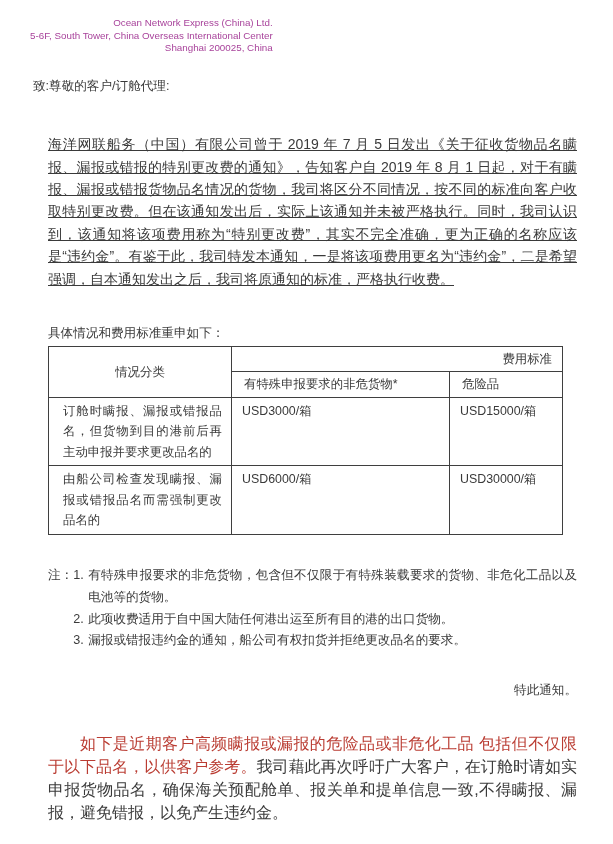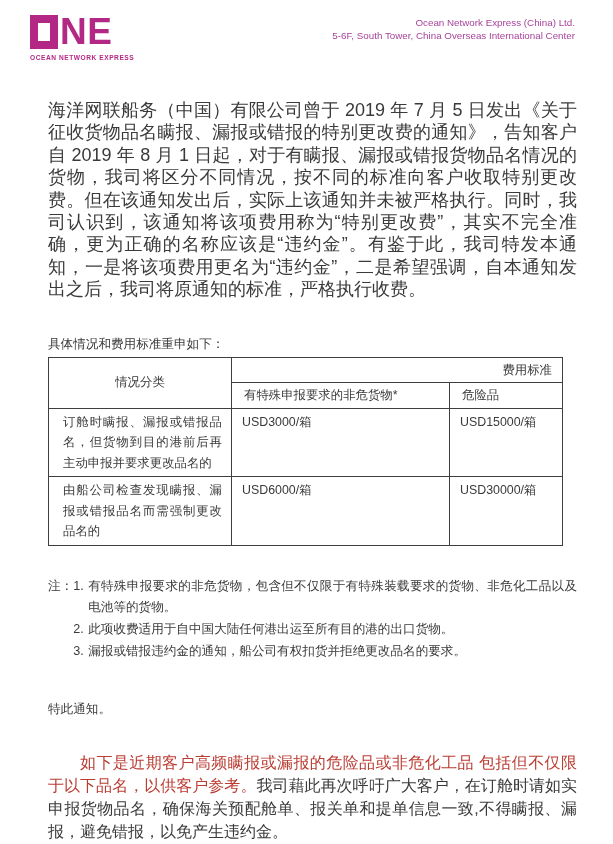--- a/index.html
+++ b/index.html
@@ -65,23 +65,24 @@
     text-decoration-thickness: 1.5px;
   }
 
   
   .salutation {
     margin: 23px 38px 0 33px;
     font-size: 12.6px;
   }
   .body-para {
     margin: 38px 36px 0 48px;
-    font-size: 18px;
+    font-size: 14px;
     line-height: 22.4px;
     text-align: justify;
+    text-decoration: underline;
   }
   .table-intro {
     margin: 35px 36px 0 48px;
     font-size: 12.6px;
   }
 
   
   .fee-table {
     margin: 4px 0 0 48px;
     border-collapse: collapse;
@@ -111,52 +112,48 @@
     line-height: 21.8px;
   }
   .notes-label { flex: 0 0 auto; }
   .notes-items { flex: 1; }
   .note-row { display: flex; }
   .note-num { flex: 0 0 15px; }
   .note-text { flex: 1; text-align: justify; }
 
   
   .closing {
-    margin: 38px 36px 0 48px;
-    font-size: 12.6px;
+    margin: 30px 36px 0 48px;
+    font-size: 12.6px;
+    text-align: right;
   }
   .final-para {
     margin: 33px 36px 0 48px;
     font-size: 16px;
     line-height: 23px;
     text-align: justify;
     text-indent: 2em;
   }
   .final-para .red { color: #ba3c32; }
 </style>
 </head>
 <body>
 
 <div class="page">
 
   <header class="header">
-    <div class="logo">
-      <div class="logo-letters">
-        <span class="logo-o"></span>
-        <span class="logo-ne">NE</span>
-      </div>
-      <div class="logo-tagline">OCEAN NETWORK EXPRESS</div>
-    </div>
     <div class="address">
       <div>Ocean Network Express (China) Ltd.</div>
       <div>5-6F, South Tower, China Overseas International Center</div>
+      <div>Shanghai 200025, China</div>
     </div>
   </header>
 
 
+  <p class="salutation">致:尊敬的客户/订舱代理:</p>
 
   <p class="body-para">海洋网联船务（中国）有限公司曾于 2019 年 7 月 5 日发出《关于征收货物品名瞒报、漏报或错报的特别更改费的通知》，告知客户自 2019 年 8 月 1 日起，对于有瞒报、漏报或错报货物品名情况的货物，我司将区分不同情况，按不同的标准向客户收取特别更改费。但在该通知发出后，实际上该通知并未被严格执行。同时，我司认识到，该通知将该项费用称为“特别更改费”，其实不完全准确，更为正确的名称应该是“违约金”。有鉴于此，我司特发本通知，一是将该项费用更名为“违约金”，二是希望强调，自本通知发出之后，我司将原通知的标准，严格执行收费。</p>
 
   <p class="table-intro">具体情况和费用标准重申如下：</p>
 
   <table class="fee-table">
     <colgroup>
       <col style="width:183px">
       <col style="width:218px">
       <col style="width:113px">

